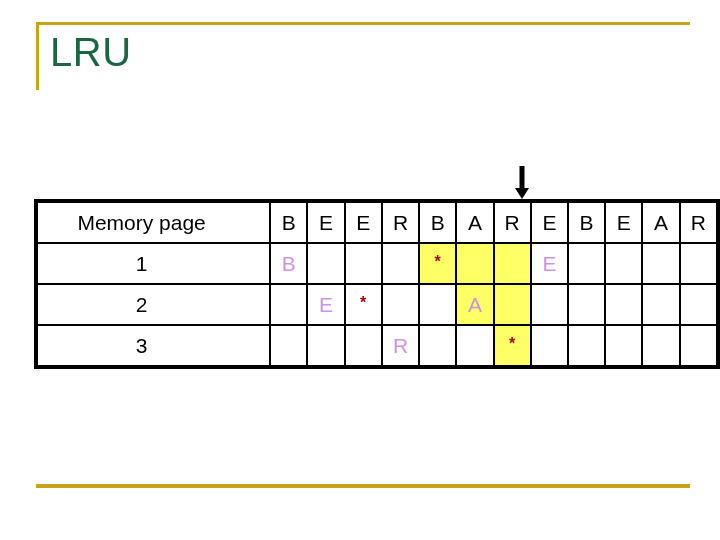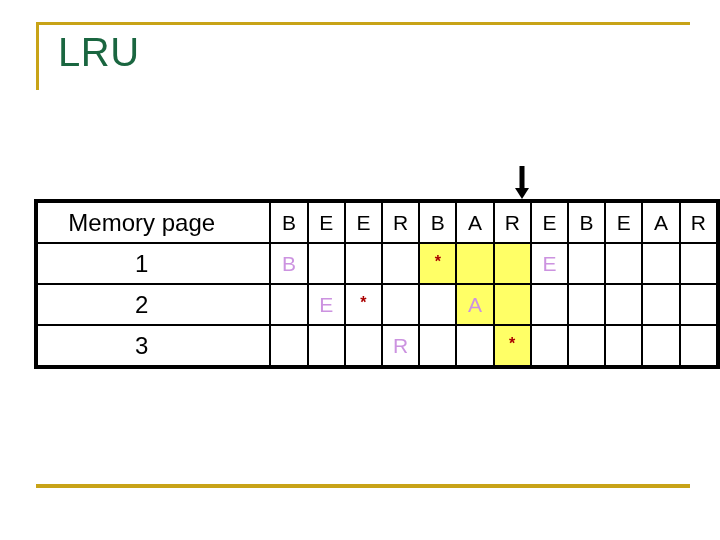--- a/index.html
+++ b/index.html
@@ -46,21 +46,20 @@
   
   .slide-title {
     position: absolute;
     left: 50px;
     top: 28px;
     font-size: 40px;
     line-height: 48px;
     color: #1a6640;
     letter-spacing: 0.5px;
     white-space: nowrap;
-    margin-left: 8px;
   }
 
   
   .arrow {
     position: absolute;
     left: 513px;
     top: 166px;
     width: 18px;
     height: 34px;
   }
@@ -84,21 +83,21 @@
     color: #000000;
     background: #ffffff;
   }
   .lru-table .outer-l { border-left-width: 4px; }
   .lru-table .outer-r { border-right-width: 4px; }
   .lru-table tr.row-head td { border-top-width: 4px; }
   .lru-table tr.row-3 td { border-bottom-width: 4px; }
 
   td.label-cell {
     width: 212px;
-    font-size: 24px;
+    font-size: 21px;
     padding-right: 24px;
   }
   td.seq-cell {
     width: 36px;
     font-size: 21px;
   }
   td.grid-cell {
     width: 36px;
   }
 

